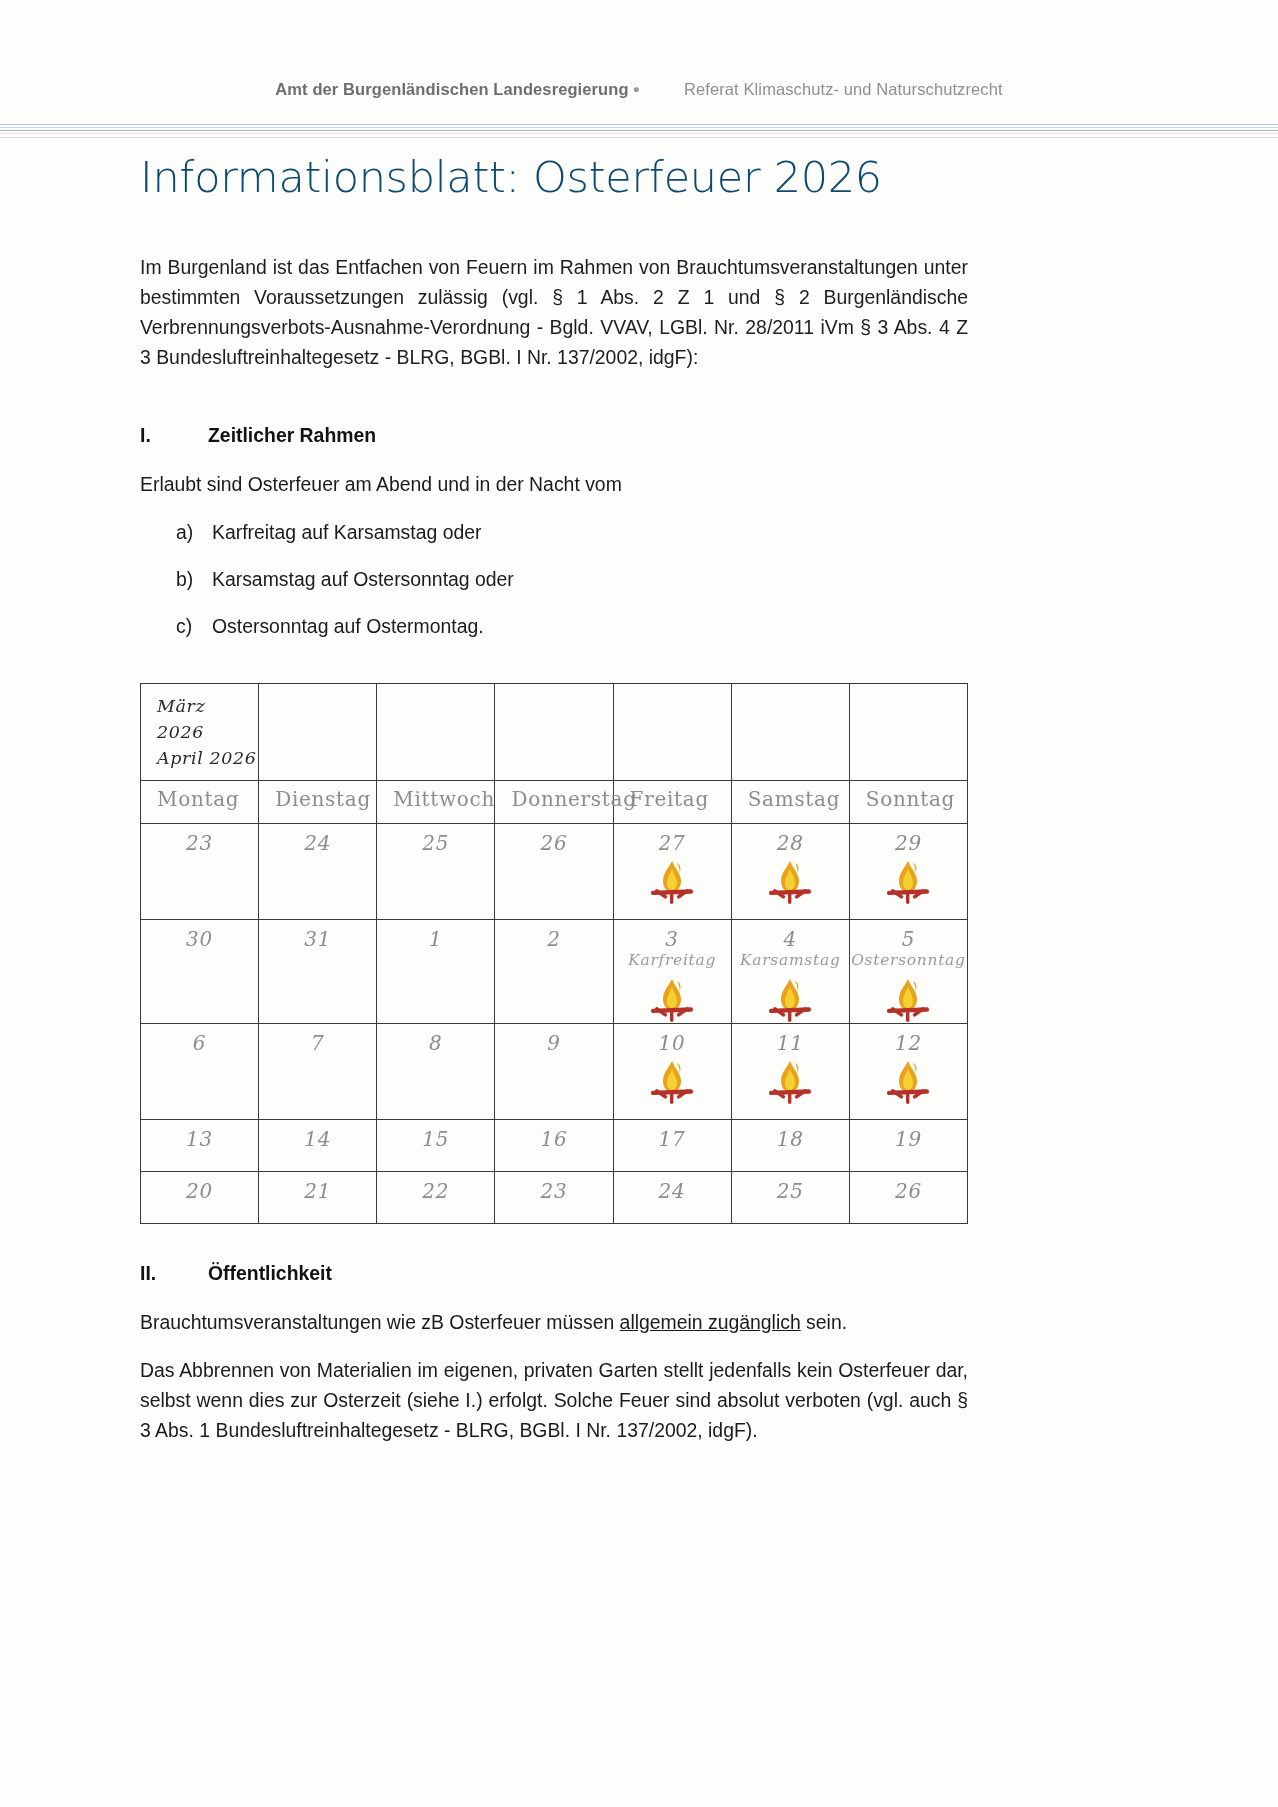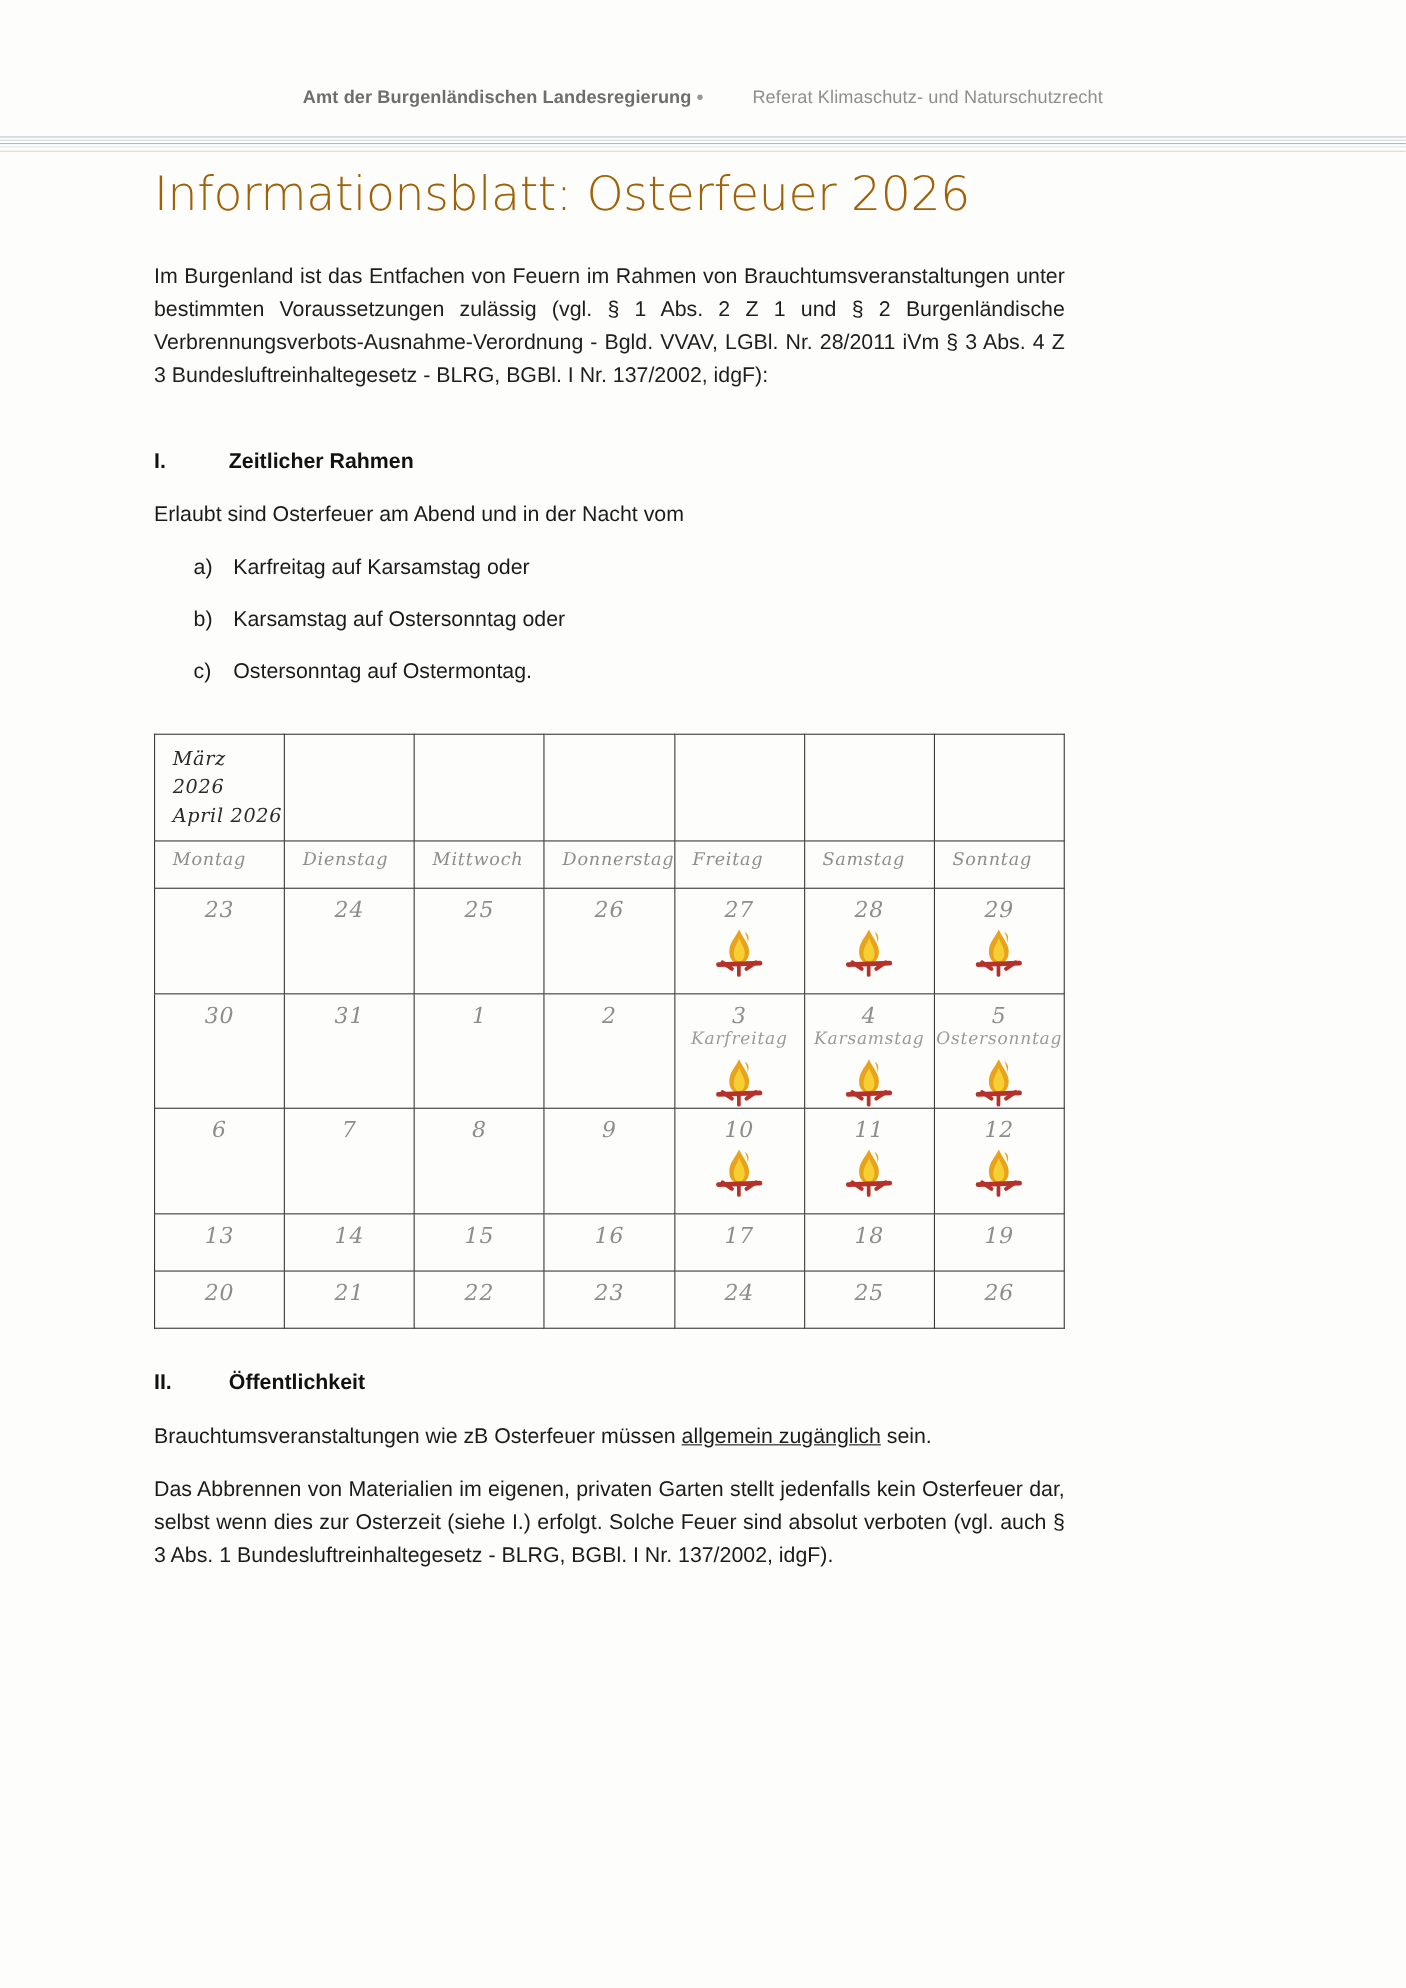--- a/index.html
+++ b/index.html
@@ -68,31 +68,31 @@
   .rule-stack .r4 { top: 9px; background: #dde4ec; }
   .rule-stack .r5 { top: 13px; background: #e8d2cd; }
 
   
   .title {
     position: absolute;
     left: 140px;
     top: 152px;
     font-size: 43px;
     font-weight: 300;
-    color: #a16207;
+    color: #0c4a6e;
     letter-spacing: -0.3px;
     font-family: "DejaVu Sans", sans-serif;
     font-stretch: condensed;
   }
 
   
   .content {
     position: absolute;
     left: 140px;
-    top: 236px;
+    top: 252px;
     width: 828px;
   }
   p.para {
     margin: 0 0 0 0;
     font-size: 19.4px;
     line-height: 30px;
     text-align: justify;
     color: #1e1e1e;
   }
   .section-heading {
@@ -168,23 +168,22 @@
     font-size: 17.5px;
     color: #2a2a2a;
     font-style: italic;
     font-family: "DejaVu Serif", serif;
     letter-spacing: 0.6px;
     line-height: 26px;
   }
   .cal-dow {
     height: 36px;
     padding: 6px 0 0 16px !important;
-    font-size: 16px;
+    font-size: 20px;
     color: #8d8d8d;
-    font-style: italic;
     font-family: "DejaVu Serif", serif;
     letter-spacing: 0.7px;
   }
   .cal-day {
     height: 86px;
     text-align: center;
     padding-top: 9px !important;
     position: relative;
   }
   .cal-day.short {

